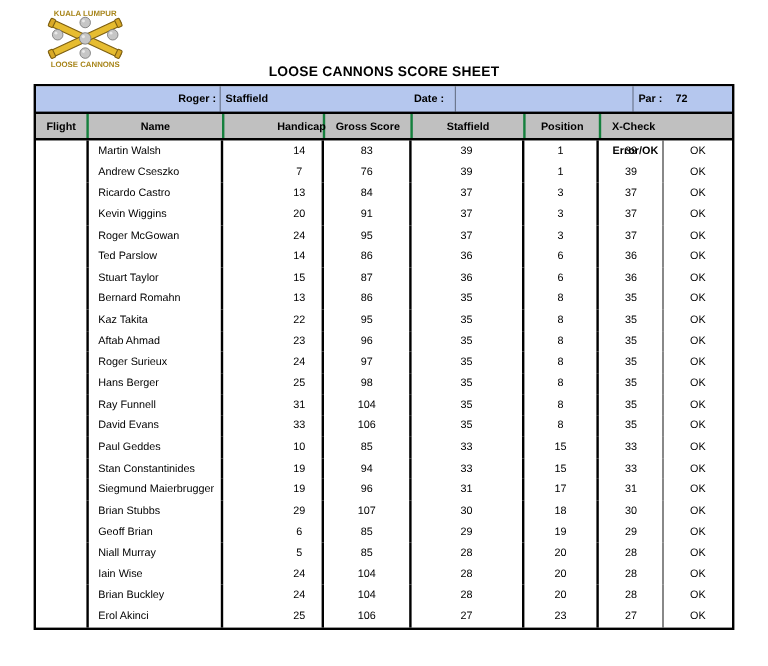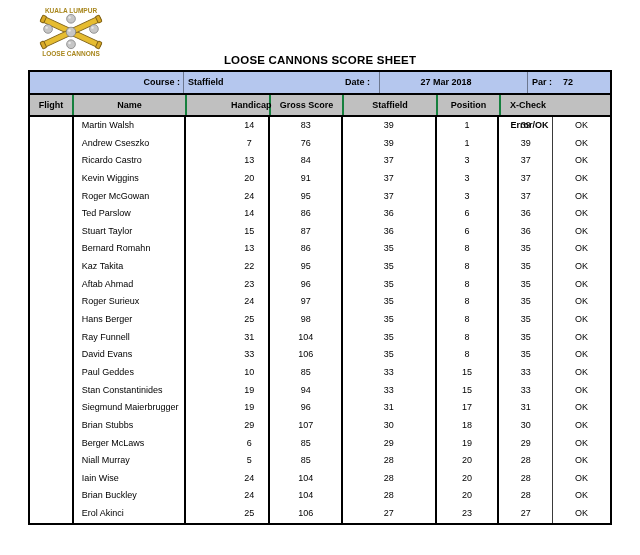--- a/index.html
+++ b/index.html
@@ -107,24 +107,23 @@
       </g>
     </g>
     <text x="39" y="50" text-anchor="middle" font-size="6.4" font-weight="bold" fill="#a8861c">LOOSE CANNONS</text>
   </svg>
 
   <div class="title">LOOSE CANNONS SCORE SHEET</div>
 
   <div class="scoretable">
 
     <div class="infobar">
-      <span class="course-lbl">Course :</span>
+      <span class="course-lbl">Roger :</span>
       <span class="course-val">Staffield</span>
       <span class="date-lbl">Date :</span>
-      <span class="date-val">27 Mar 2018</span>
       <span class="par-lbl">Par :</span>
       <span class="par-val">72</span>
       <i class="ib-div ib-d1"></i>
       <i class="ib-div ib-d2"></i>
       <i class="ib-div ib-d3"></i>
     </div>
 
     <div class="thead">
       <div class="hc c0">Flight</div>
       <div class="hc c1">Name</div>
@@ -314,21 +313,21 @@
           <div class="bc c1">Brian Stubbs</div>
           <div class="bc c2">29</div>
           <div class="bc c3">107</div>
           <div class="bc c4">30</div>
           <div class="bc c5">18</div>
           <div class="bc c6">30</div>
           <div class="bc c7">OK</div>
         </div>
         <div class="trow">
           <div class="bc c0"></div>
-          <div class="bc c1">Berger McLaws</div>
+          <div class="bc c1">Geoff Brian</div>
           <div class="bc c2">6</div>
           <div class="bc c3">85</div>
           <div class="bc c4">29</div>
           <div class="bc c5">19</div>
           <div class="bc c6">29</div>
           <div class="bc c7">OK</div>
         </div>
         <div class="trow">
           <div class="bc c0"></div>
           <div class="bc c1">Niall Murray</div>

